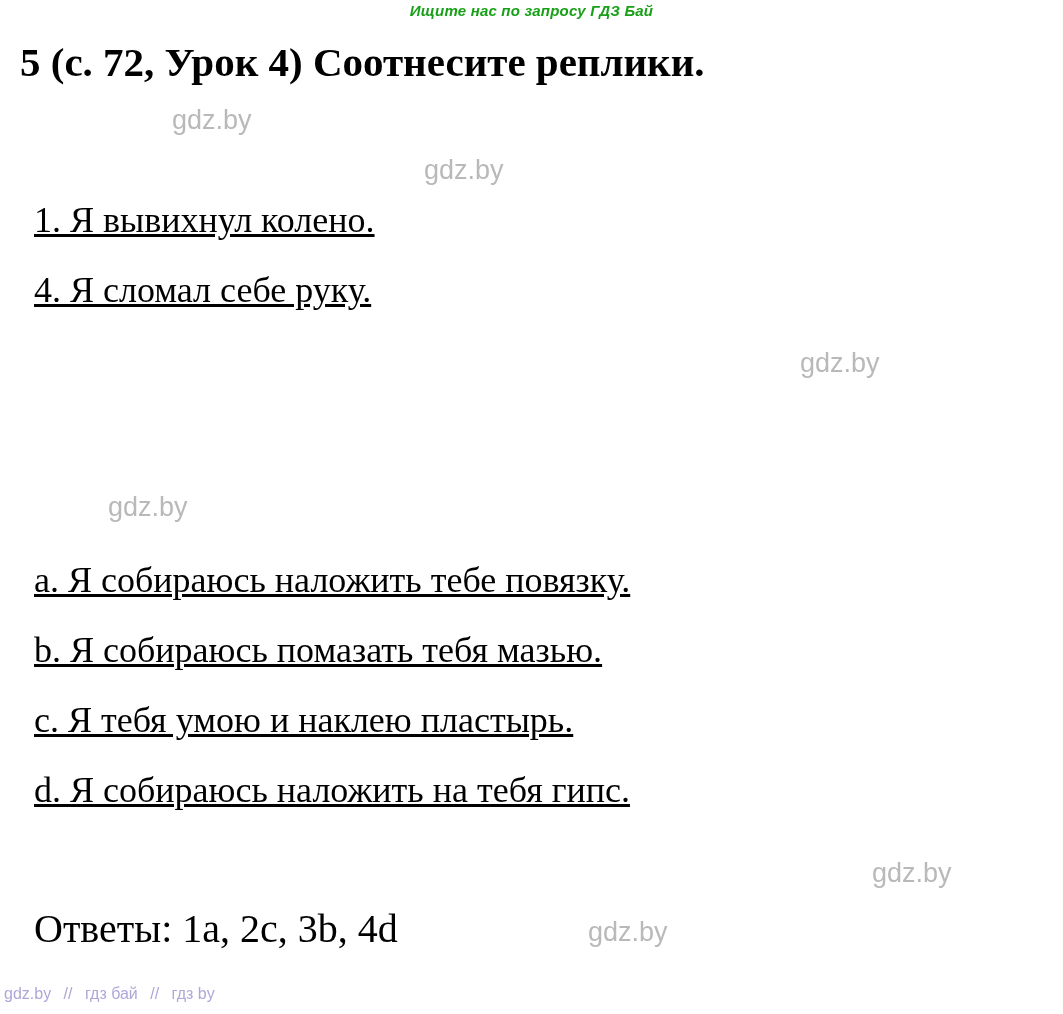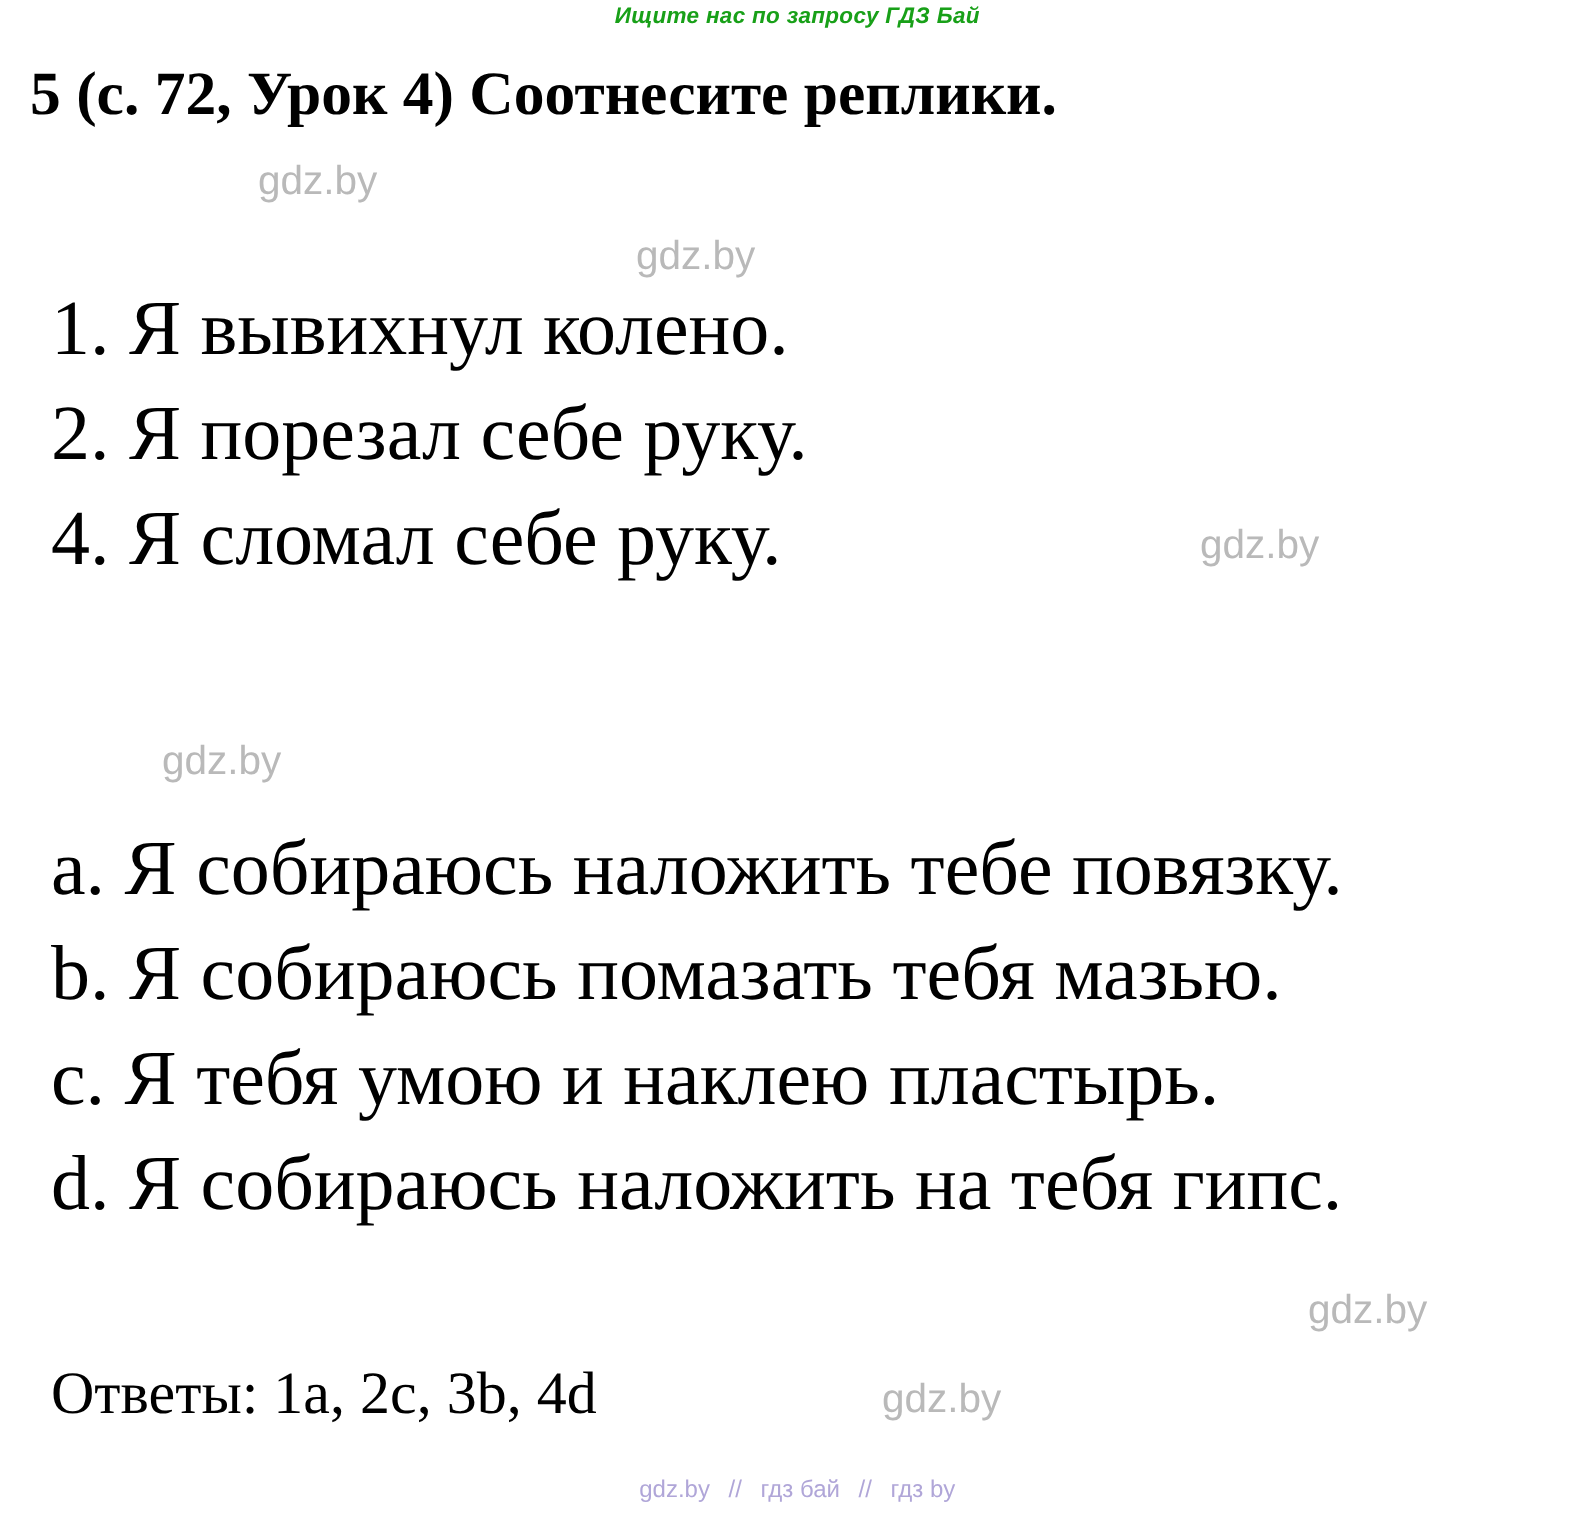--- a/index.html
+++ b/index.html
@@ -42,23 +42,24 @@
   }
 
   .list {
     position: absolute;
     left: 34px;
   }
   .list.numbers { top: 185px; }
   .list.letters { top: 545px; }
 
   .list-item {
-    font-size: 52px;
+    font-size: 36px;
     line-height: 70px;
     white-space: nowrap;
+    text-decoration: underline;
   }
 
   .answers {
     position: absolute;
     left: 34px;
     top: 905px;
     font-size: 40px;
     white-space: nowrap;
   }
 
@@ -75,37 +76,36 @@
   .wm-3 { left: 800px; top: 348px; }
   .wm-4 { left: 108px; top: 492px; }
   .wm-5 { left: 872px; top: 858px; }
   .wm-6 { left: 588px; top: 917px; }
 
   .footer {
     position: absolute;
     top: 985px;
     left: 0;
     width: 100%;
-    text-align: center;
+    text-align: left;
     font-family: "Liberation Sans", sans-serif;
     font-size: 16px;
     color: #b0a6d8;
   }
   .footer span { margin: 0 4px; }
 </style>
 </head>
 <body>
 
 <div class="top-banner">Ищите нас по запросу ГДЗ Бай</div>
 
 <div class="title">5 (c. 72, Урок 4) Соотнесите реплики.</div>
 
 <div class="list numbers">
   <div class="list-item">1. Я вывихнул колено.</div>
-  <div class="list-item">2. Я порезал себе руку.</div>
   <div class="list-item">4. Я сломал себе руку.</div>
 </div>
 
 <div class="list letters">
   <div class="list-item">a. Я собираюсь наложить тебе повязку.</div>
   <div class="list-item">b. Я собираюсь помазать тебя мазью.</div>
   <div class="list-item">c. Я тебя умою и наклею пластырь.</div>
   <div class="list-item">d. Я собираюсь наложить на тебя гипс.</div>
 </div>
 

